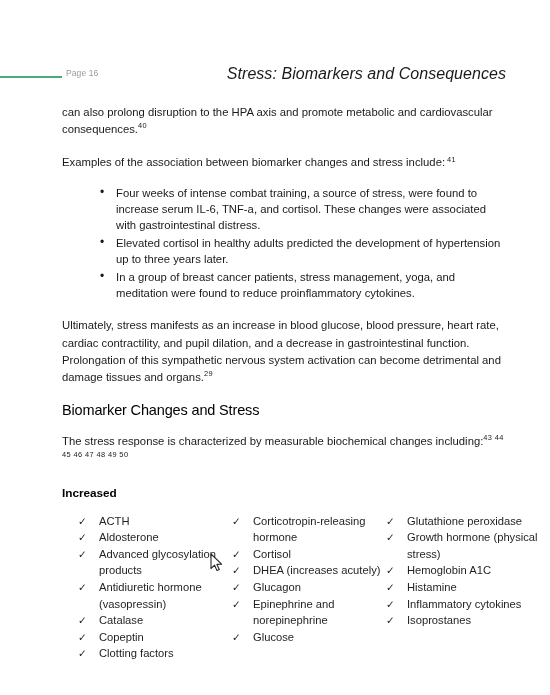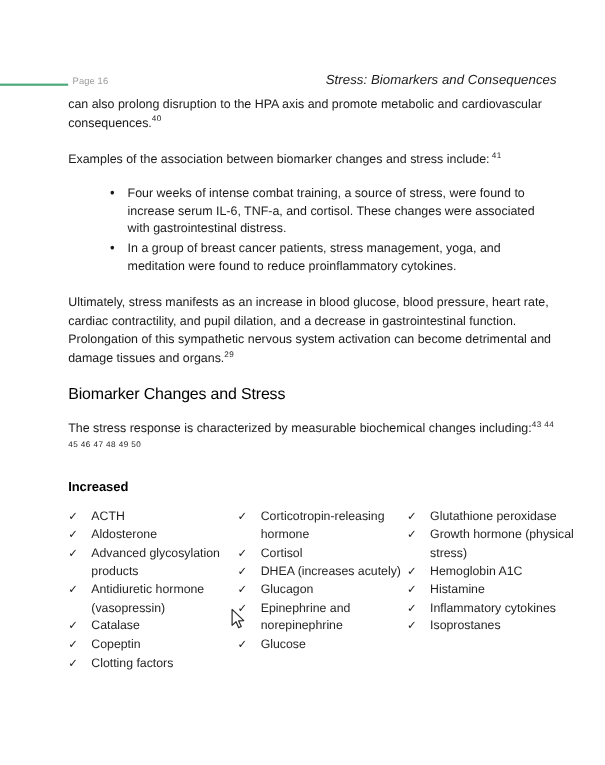--- a/index.html
+++ b/index.html
@@ -37,32 +37,32 @@
     left: 66px;
     top: 4px;
     font-size: 8.5px;
     color: #9a9a9a;
     letter-spacing: 0.1px;
   }
   .header-title {
     position: absolute;
     right: 44px;
     top: 1px;
-    font-size: 12px;
+    font-size: 16px;
     font-style: italic;
     color: #1a1a1a;
     letter-spacing: 0.05px;
     white-space: nowrap;
   }
 
   
   .content {
     position: absolute;
     left: 62px;
-    top: 87px;
+    top: 104px;
     width: 446px;
   }
 
   p.body-text {
     margin: 0 0 16px 0;
     font-size: 11.3px;
     line-height: 17.2px;
     color: #1a1a1a;
   }
   p.tight {
@@ -114,21 +114,20 @@
     font-weight: bold;
     letter-spacing: -0.05px;
     color: #000000;
   }
 
   
   .check-columns {
     display: flex;
     gap: 0;
     padding-left: 16px;
-    justify-content: center;
   }
   .check-col {
     width: 154px;
     flex: 0 0 154px;
   }
   ul.checks {
     margin: 0;
     padding: 0;
     list-style: none;
   }
@@ -169,20 +168,21 @@
 </div>
 
 <div class="content">
 
   <p class="body-text"><span>can also prolong disruption to the HPA axis and promote metabolic and cardiovascular consequences.</span><sup class="fn">40</sup></p>
 
   <p class="body-text tight"><span>Examples of the association between biomarker changes and stress include:</span><sup class="fn spaced">41</sup></p>
 
   <ul class="bullets">
     <li>Four weeks of intense combat training, a source of stress, were found to increase serum IL-6, TNF-a, and cortisol. These changes were associated with gastrointestinal distress.</li>
+    <li>Elevated cortisol in healthy adults predicted the development of hypertension up to three years later.</li>
     <li>In a group of breast cancer patients, stress management, yoga, and meditation were found to reduce proinflammatory cytokines.</li>
   </ul>
 
   <p class="body-text"><span>Ultimately, stress manifests as an increase in blood glucose, blood pressure, heart rate, cardiac contractility, and pupil dilation, and a decrease in gastrointestinal function. Prolongation of this sympathetic nervous system activation can become detrimental and damage tissues and organs.</span><sup class="fn">29</sup></p>
 
   <h2 class="section-heading">Biomarker Changes and Stress</h2>
 
   <p class="body-text"><span>The stress response is characterized by measurable biochemical changes including:</span><sup class="fn">43 44  45  46  47  48  49  50</sup></p>
 
   <h3 class="sub-heading">Increased</h3>

